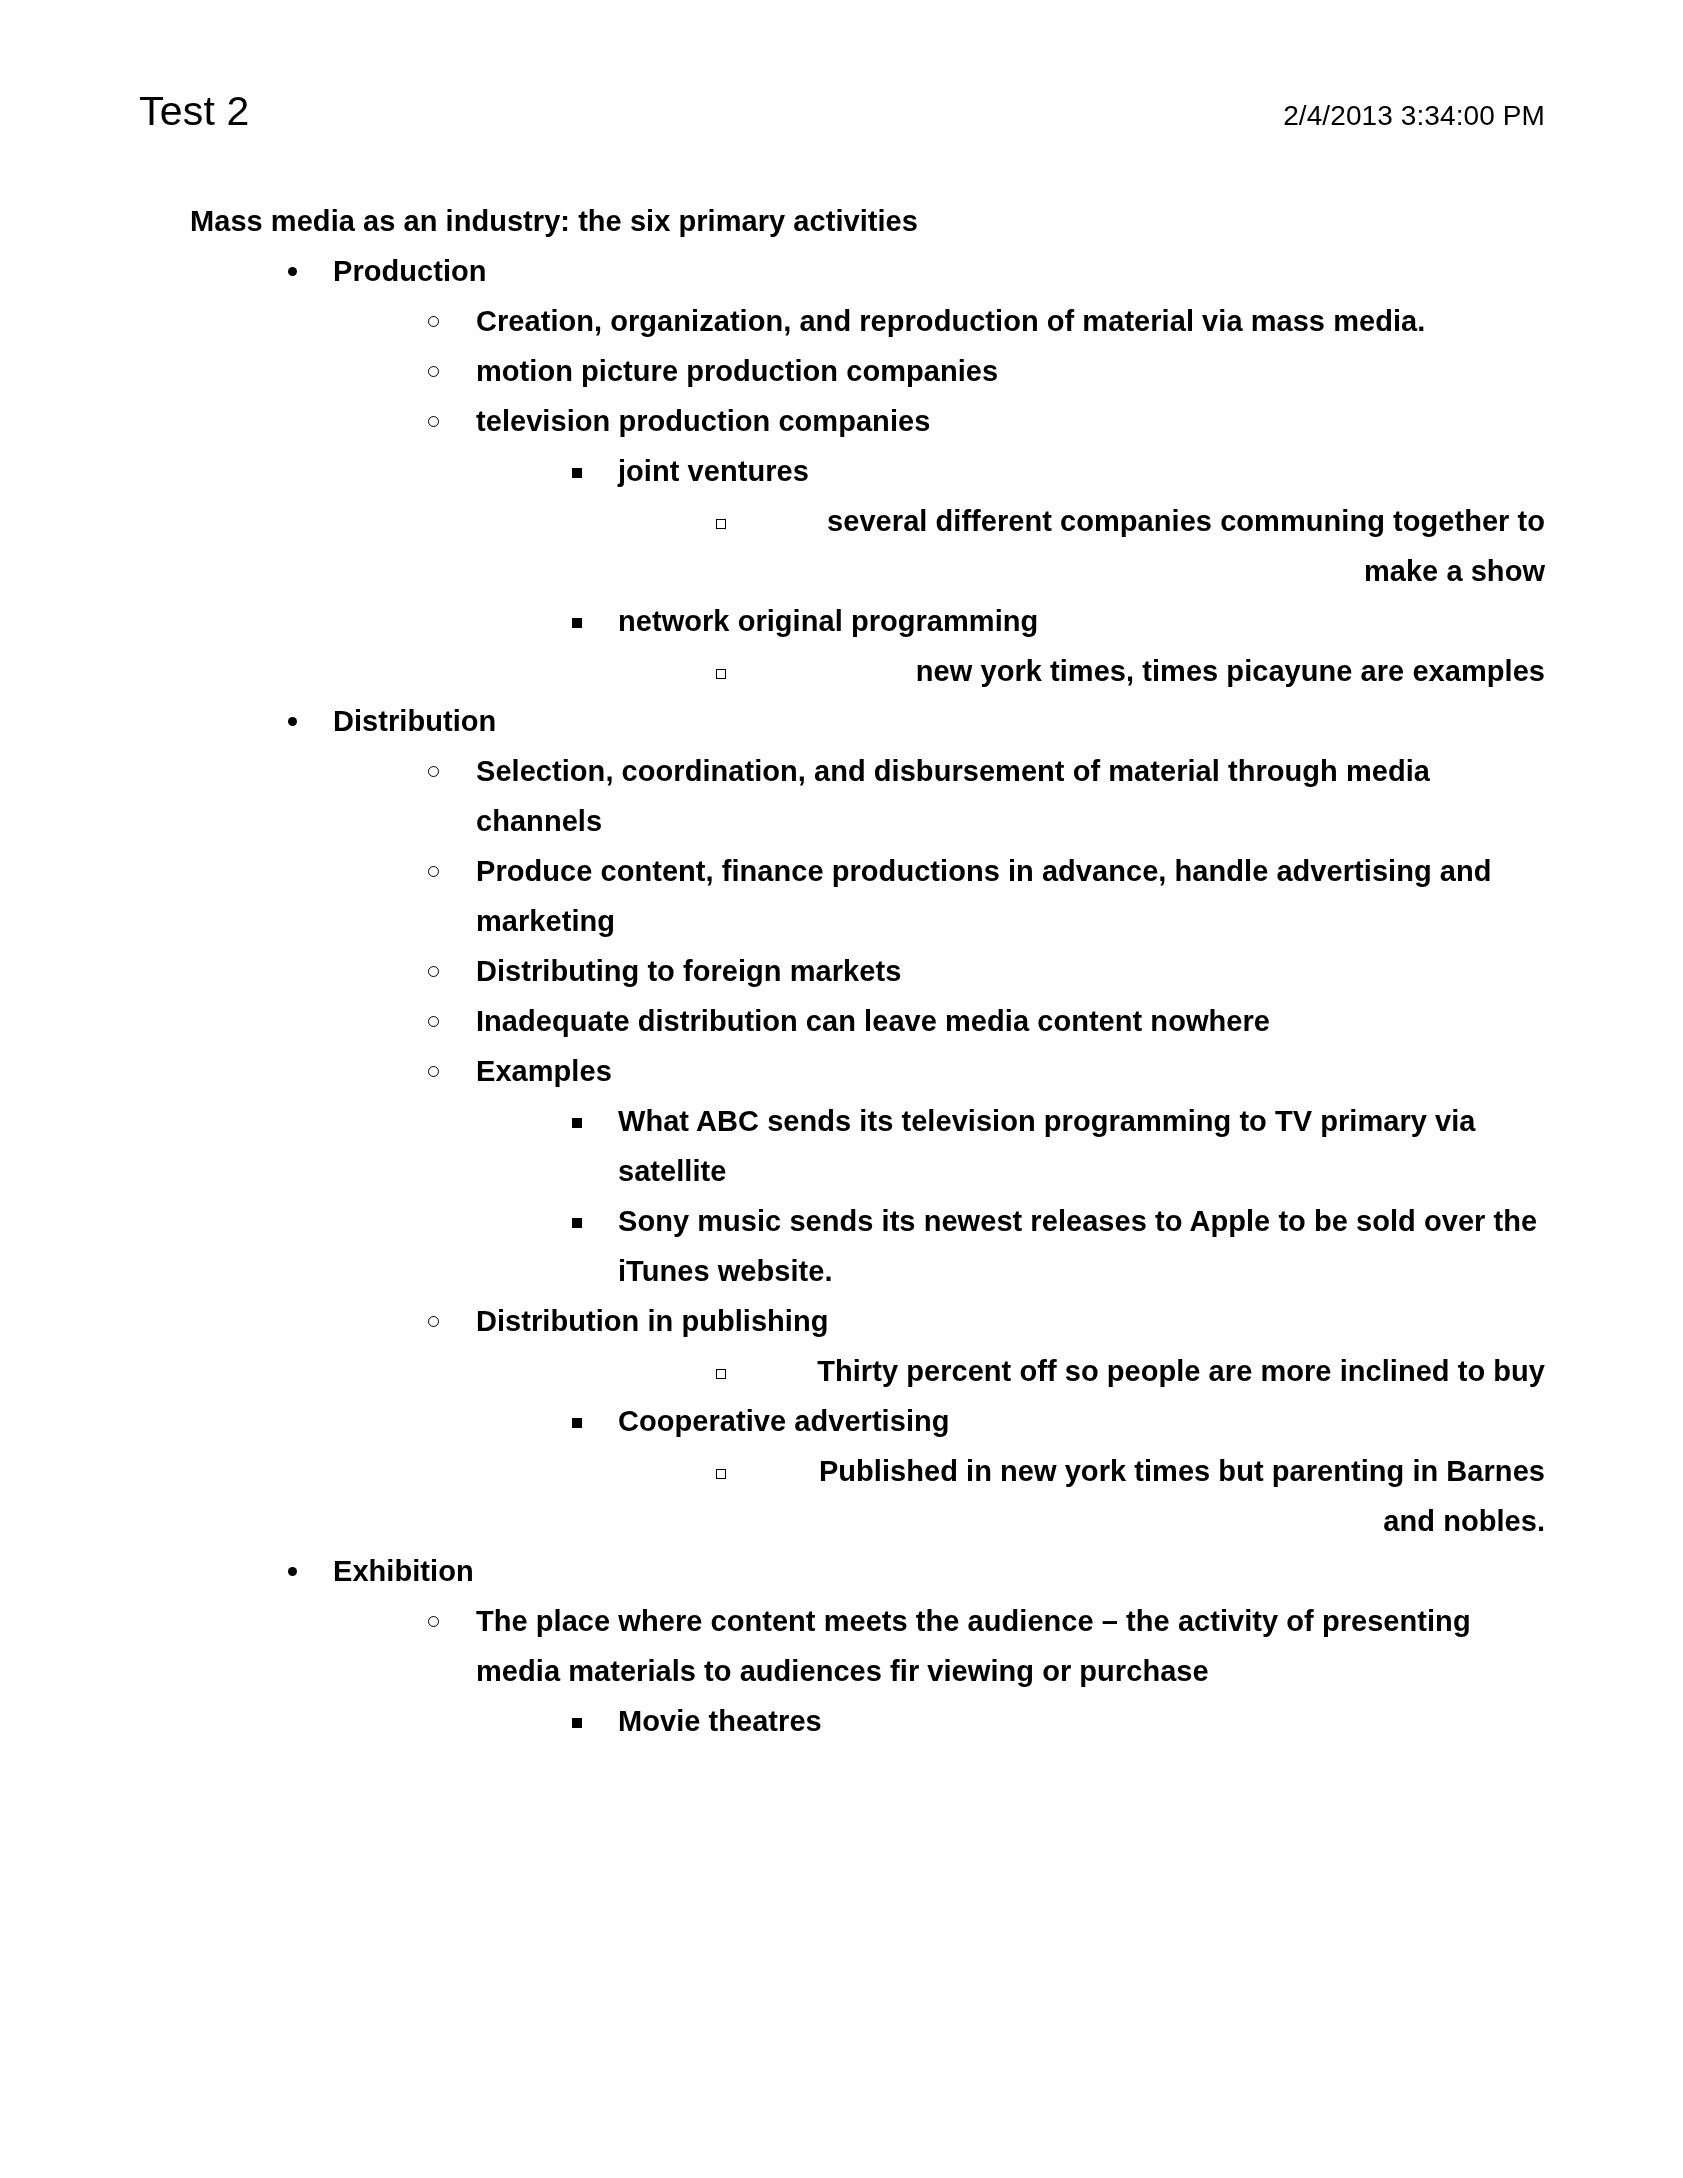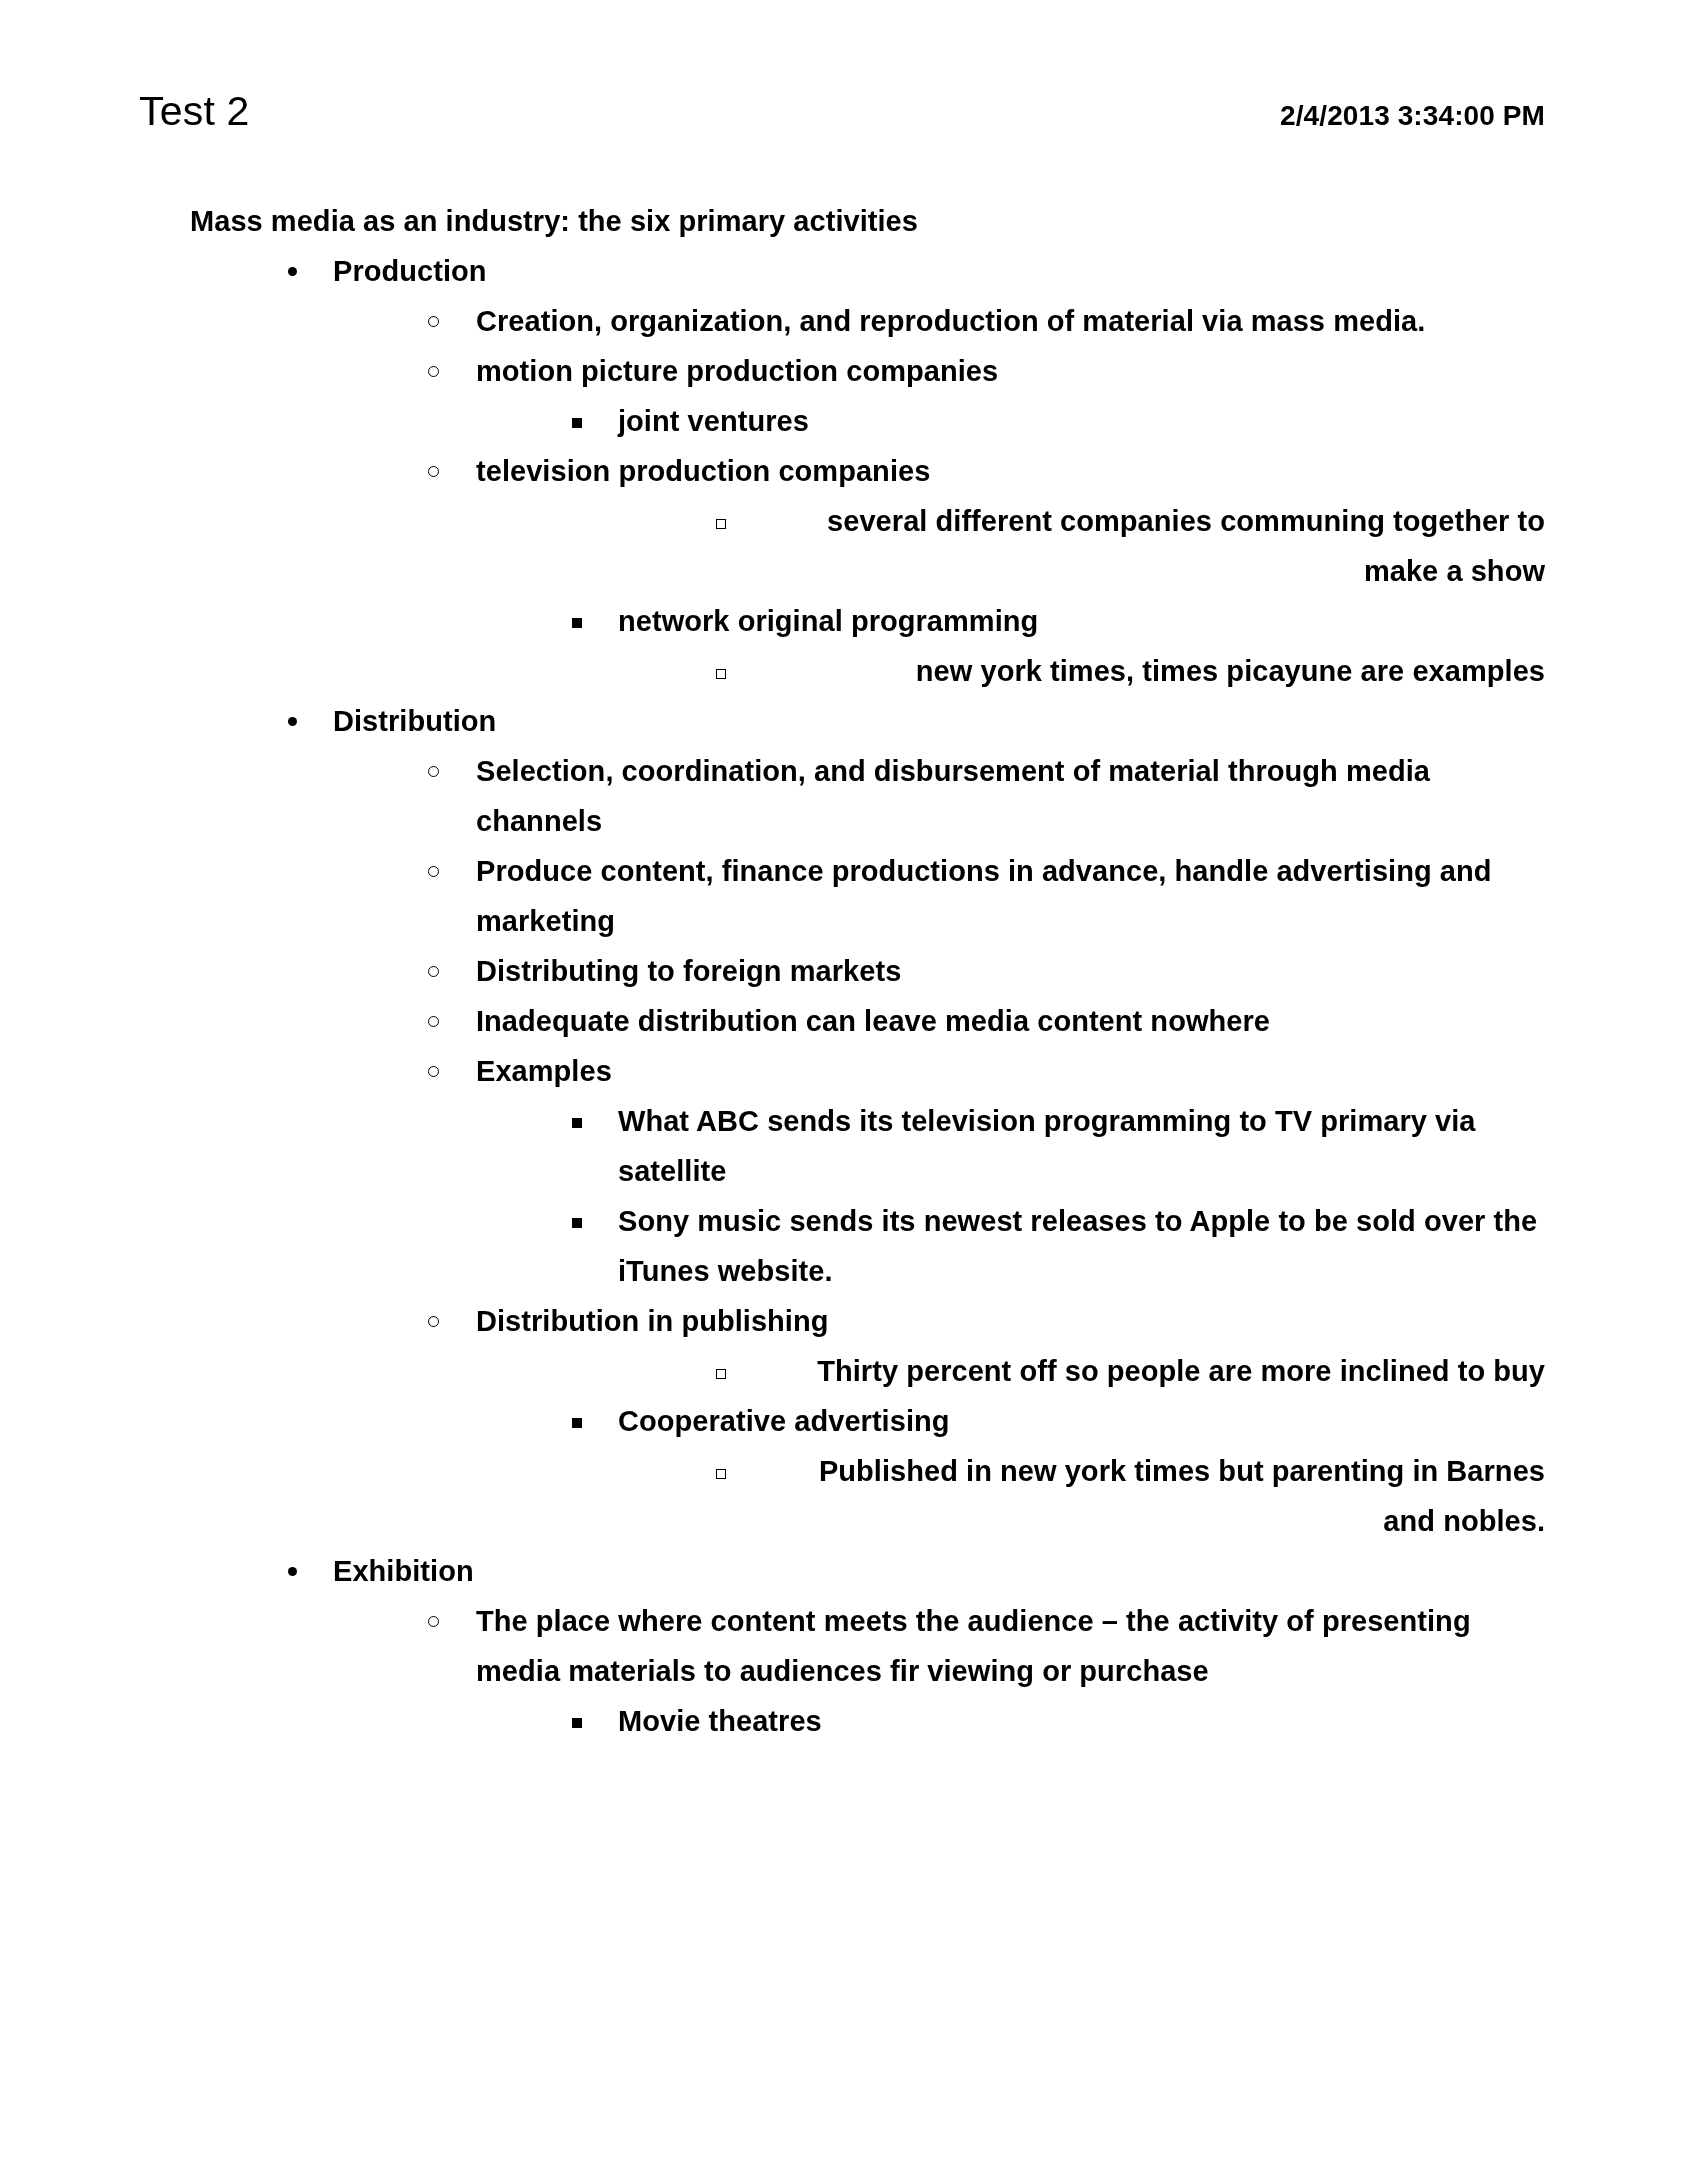--- a/index.html
+++ b/index.html
@@ -38,21 +38,21 @@
   .doc-title {
     font-size: 41px;
     line-height: 48px;
     font-weight: 400;
     letter-spacing: 0.2px;
     white-space: nowrap;
   }
   .doc-date {
     font-size: 28px;
     line-height: 34px;
-    font-weight: 700;
+    font-weight: 400;
     white-space: nowrap;
     letter-spacing: 0.1px;
   }
 
   
   .outline {
     position: absolute;
     left: 139px;
     top: 196px;
     width: 1406px;
@@ -161,27 +161,27 @@
           <span class="line-text">Production</span>
         </div>
         <div class="line lvl2">
           <span class="bullet"></span>
           <span class="line-text">Creation, organization, and reproduction of material via mass media.</span>
         </div>
         <div class="line lvl2">
           <span class="bullet"></span>
           <span class="line-text">motion picture production companies</span>
         </div>
+        <div class="line lvl2">
+          <span class="bullet"></span>
+          <span class="line-text">television production companies</span>
+        </div>
         <div class="line lvl3">
           <span class="bullet"></span>
           <span class="line-text">joint ventures</span>
-        </div>
-        <div class="line lvl2">
-          <span class="bullet"></span>
-          <span class="line-text">television production companies</span>
         </div>
         <div class="line lvl4">
           <span class="bullet"></span>
           <span class="line-text">several different companies communing together to make a show</span>
         </div>
         <div class="line lvl3">
           <span class="bullet"></span>
           <span class="line-text">network original programming</span>
         </div>
         <div class="line lvl4">

